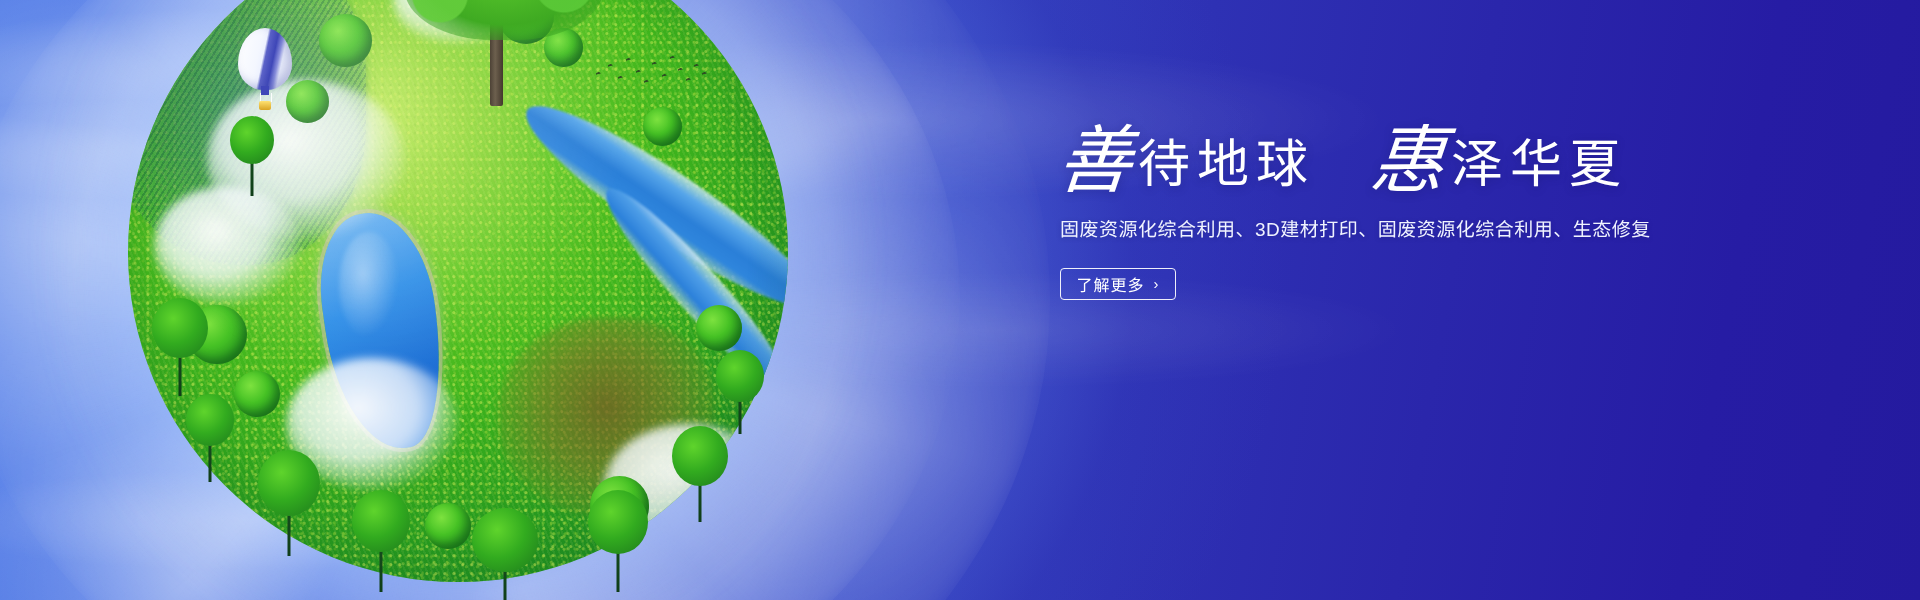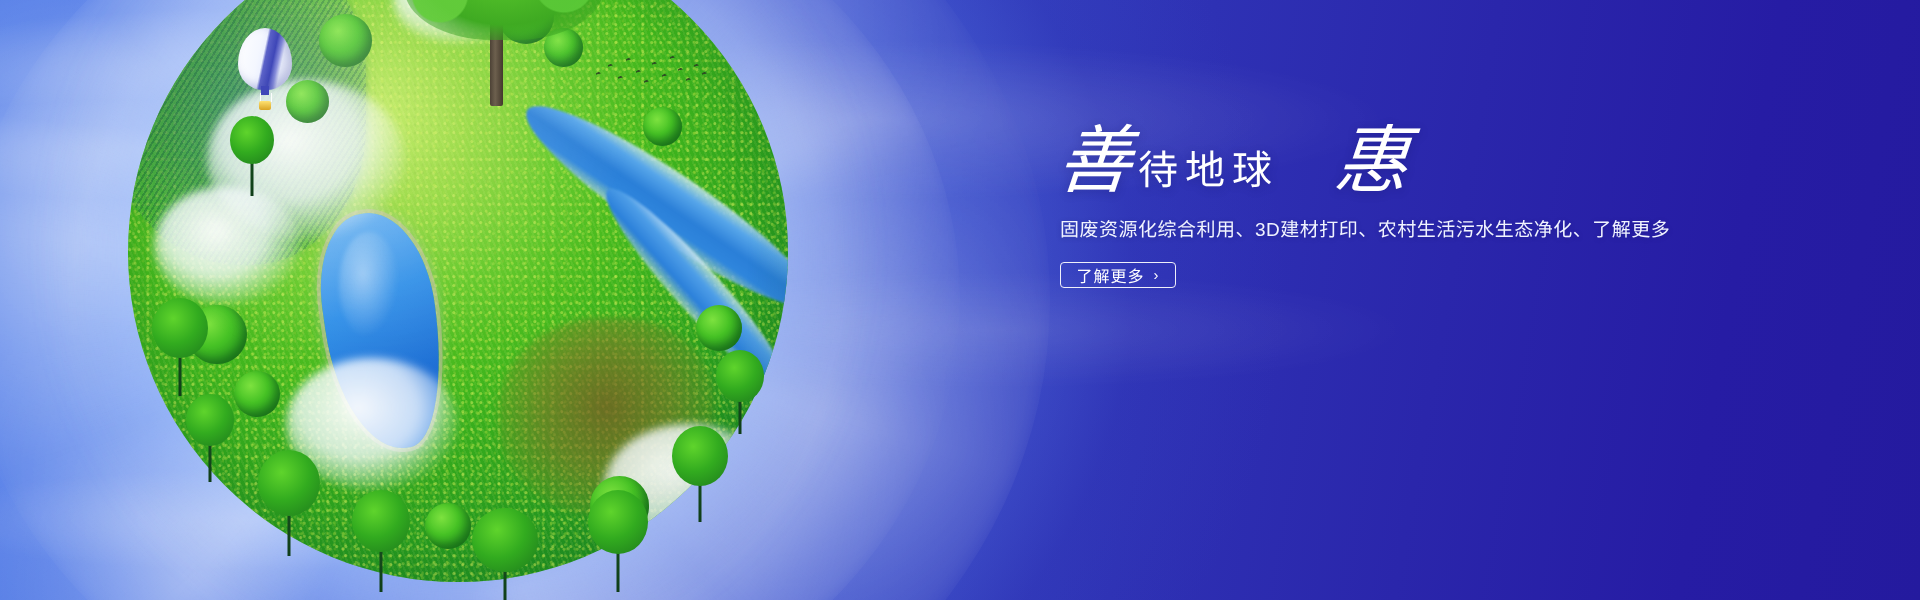--- a/index.html
+++ b/index.html
@@ -330,21 +330,21 @@
   .hl-big{
     font-family:"DejaVu Serif","Liberation Serif",serif;
     font-size:74px;line-height:.94;
     font-weight:400;
     font-style:italic;
     letter-spacing:0;
     transform:skewX(-5deg);
   }
   .hl-small{
     font-family:"DejaVu Serif","Liberation Serif",serif;
-    font-size:40px;line-height:1;
+    font-size:52px;line-height:1;
     font-weight:400;
     letter-spacing:7px;
     padding-bottom:6px;
     margin-left:6px;
   }
   .hl-gap{width:56px;flex:0 0 56px;}
 
   .subtitle{
     margin:16px 0 0 2px;
     color:#ffffff;
@@ -362,23 +362,23 @@
     line-height:1.3;
     letter-spacing:.5px;
     white-space:nowrap;
     text-shadow:0 1px 5px rgba(20,20,90,.28);
   }
   .cta{
     display:inline-flex;
     align-items:center;
     justify-content:center;
     gap:9px;
-    margin-top:20px;
+    margin-top:26px;
     margin-left:2px;
-    width:116px;height:26px;
+    width:116px;height:32px;
     border:1px solid rgba(255,255,255,.92);
     border-radius:4px;
     background:transparent;
     color:#ffffff;
     font-size:16px;
     letter-spacing:1px;
     cursor:pointer;
     font-family:"Liberation Sans","DejaVu Sans",sans-serif;
     white-space:nowrap;
   }
@@ -497,24 +497,25 @@
     <div class="bird" style="left:110px;top:22px;"></div>
   </div>
 
   <div class="copy">
 
     <div class="headline">
       <span class="hl-big">善</span>
       <span class="hl-small">待地球</span>
       <span class="hl-gap"></span>
       <span class="hl-big">惠</span>
+      <span class="hl-small">泽华夏</span>
     </div>
 
 
-    <div class="desc">固废资源化综合利用、3D建材打印、农村生活污水生态净化、了解更多</div>
+    <div class="desc">固废资源化综合利用、3D建材打印、固废资源化综合利用、生态修复</div>
 
     <button class="cta">
       <span>了解更多</span>
       <span class="chev">›</span>
     </button>
 
   </div>
 </div>
 
 </body></html>

